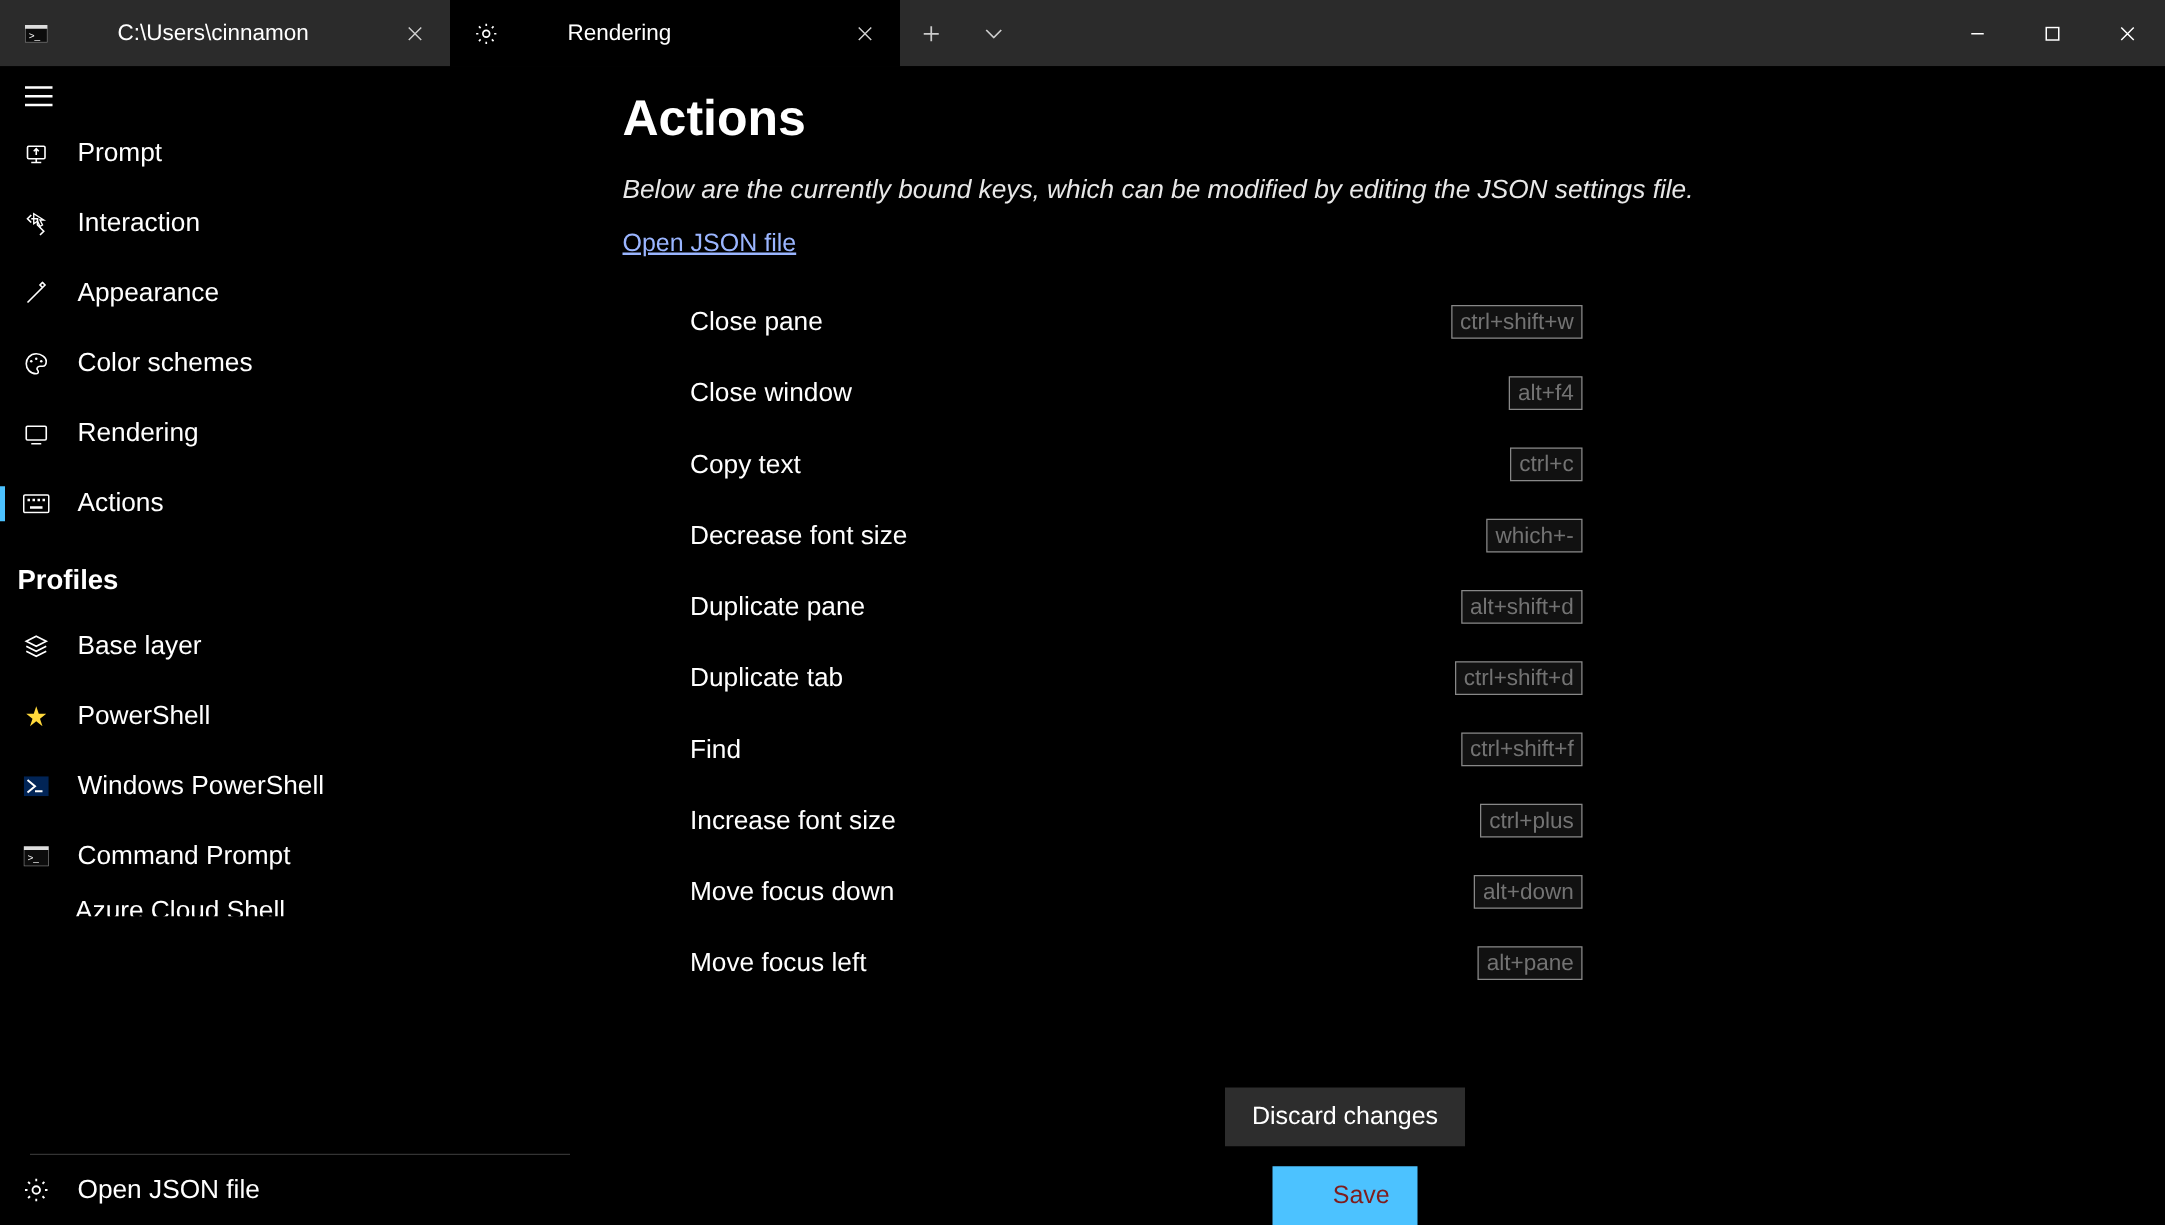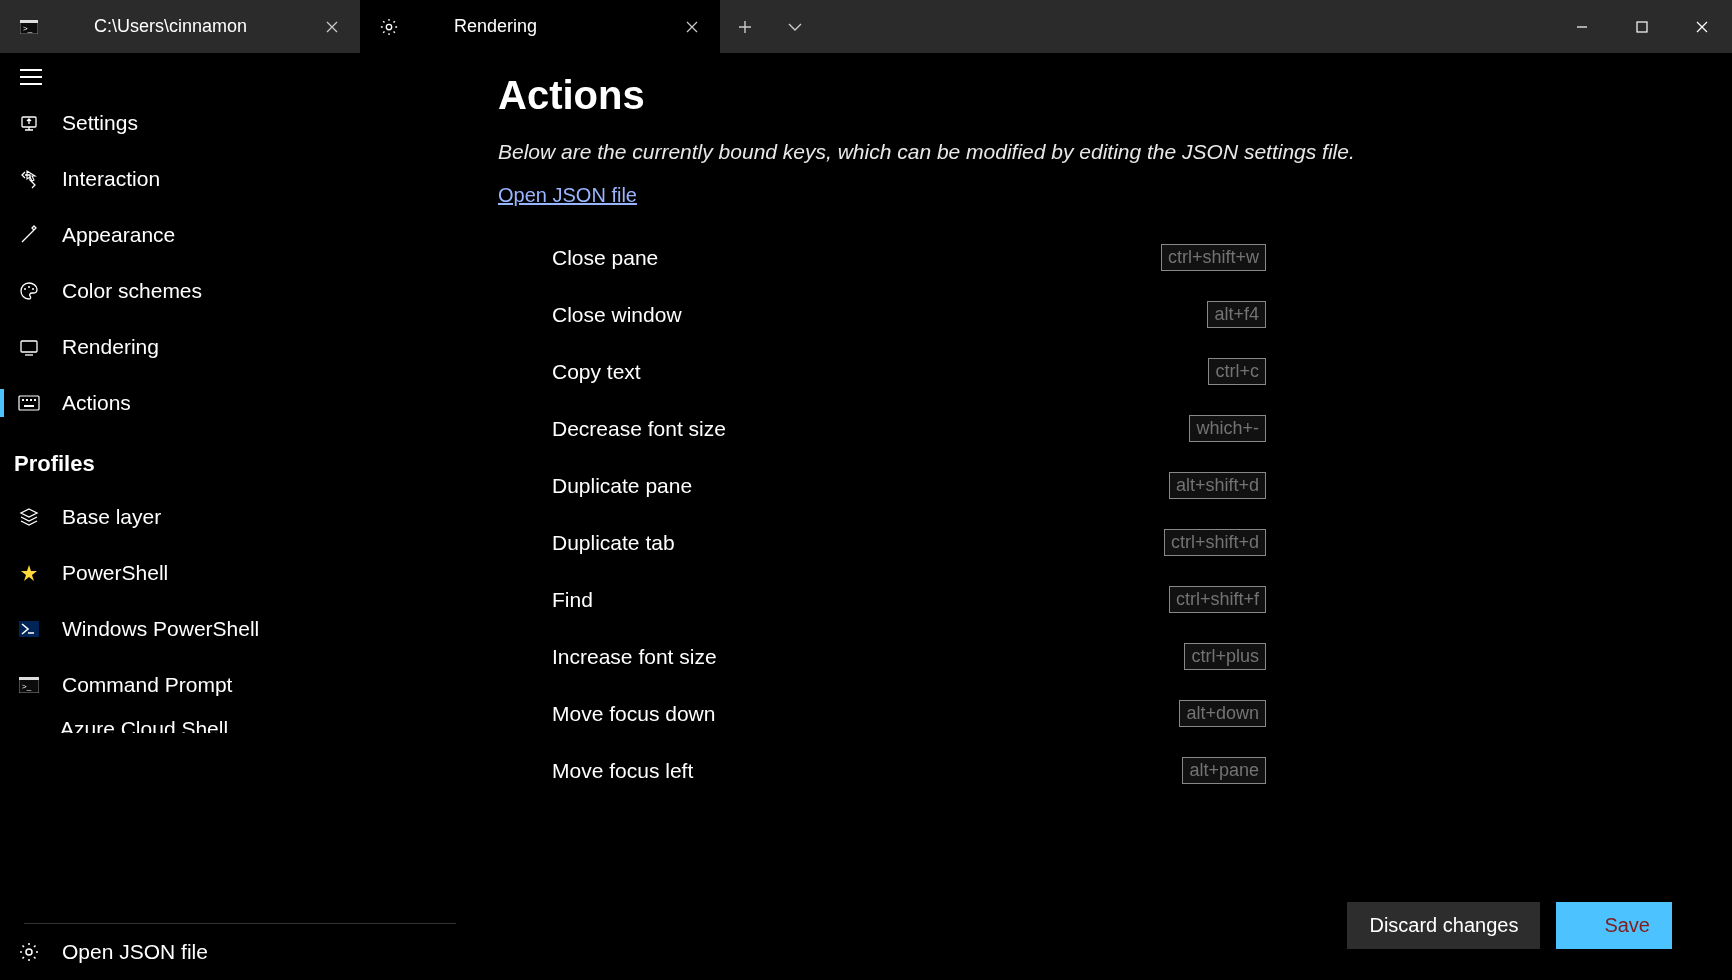--- a/index.html
+++ b/index.html
@@ -225,20 +225,21 @@
 
 .footer {
   height: 110px;
   background: #000;
   display: flex;
   align-items: center;
   justify-content: flex-end;
   padding-right: 60px;
   gap: 16px;
   border-top: 1px solid transparent;
+  flex-direction: column;
 }
 .btn {
   padding: 12px 22px;
   font-size: 20px;
   border: none;
 }
 .btn-secondary {
   background: #2d2d2d;
   color: #fff;
 }
@@ -326,21 +327,21 @@
     </div>
     <div class="nav-list">
       <div class="nav-item">
         <span class="nav-icon">
           <svg width="20" height="20" viewBox="0 0 20 20">
               <rect x="3" y="4" width="14" height="10" rx="1" fill="none" stroke="#fff" stroke-width="1.3"></rect>
               <path d="M10 14 L10 17 M6 17 L14 17" stroke="#fff" stroke-width="1.3"></path>
               <path d="M10 6 L10 11 M8 8 L10 6 L12 8" stroke="#fff" stroke-width="1.3" fill="none"></path>
             </svg>
         </span>
-        <span>Settings</span>
+        <span>Prompt</span>
       </div>
       <div class="nav-item">
         <span class="nav-icon">
           <svg width="20" height="20" viewBox="0 0 20 20">
               <path d="M6 3 L3 6 L6 9 M6 6 L11 6 L11 11 L16 16 M13 13 L16 16 L13 19" stroke="#fff" stroke-width="1.3" fill="none"></path>
               <path d="M8 2 L8 10 L11 8 L13 12 L15 11 L13 7 L16 7 Z" fill="none" stroke="#fff" stroke-width="1.1"></path>
             </svg>
         </span>
         <span>Interaction</span>
       </div>

